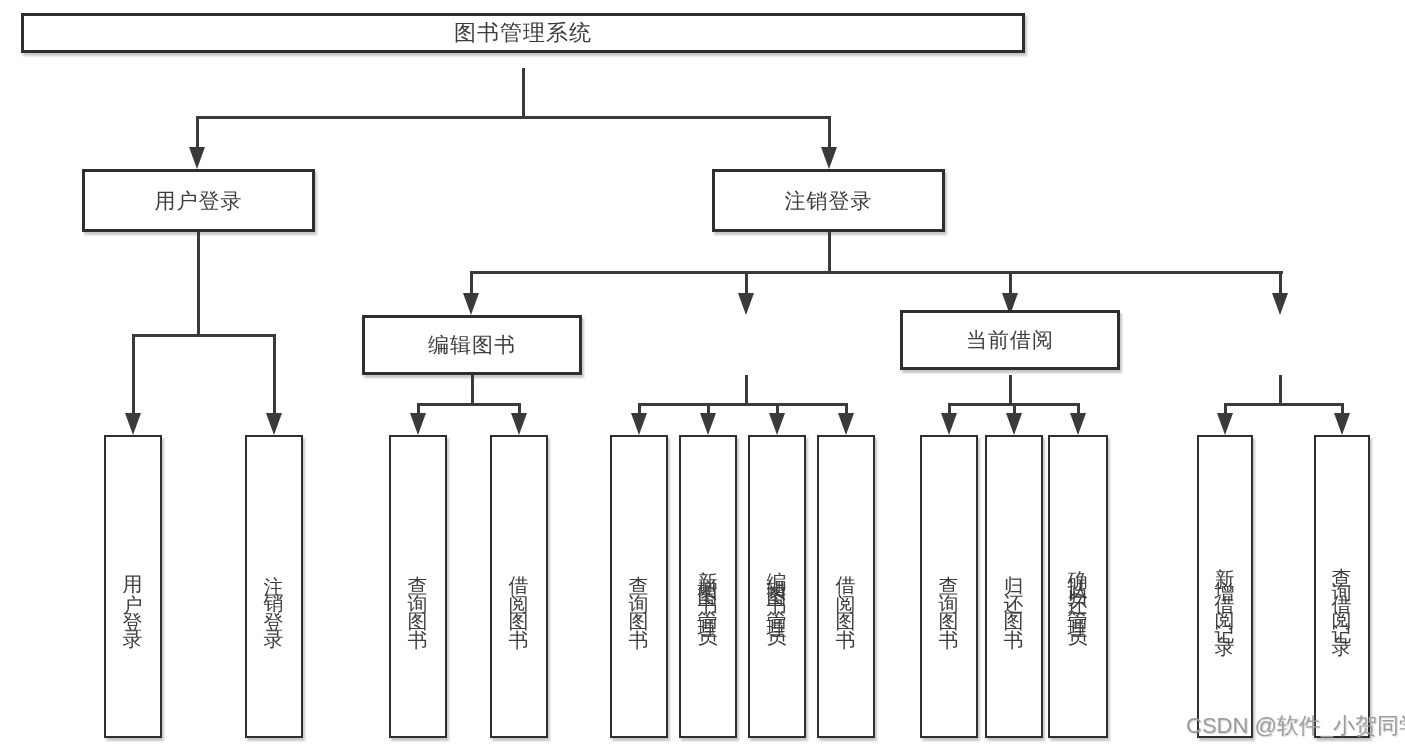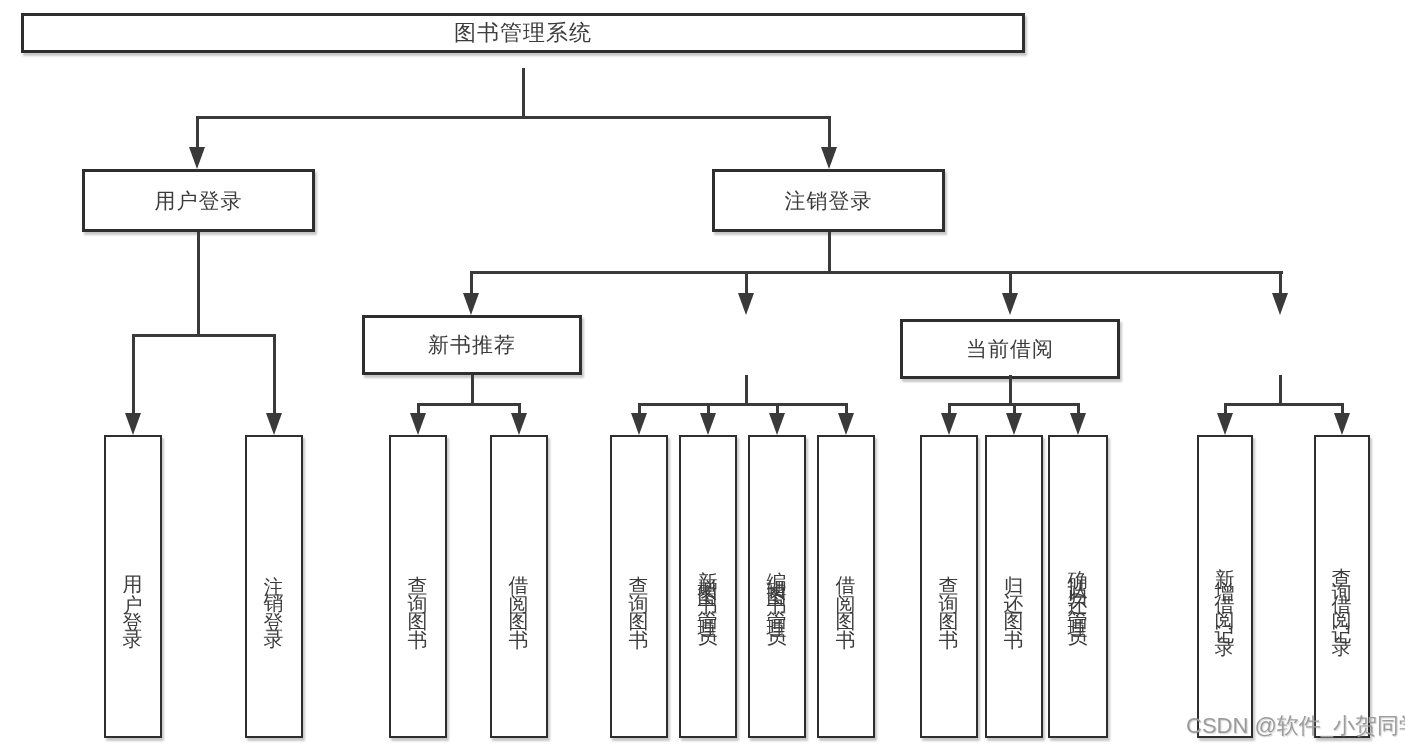--- a/index.html
+++ b/index.html
@@ -70,23 +70,23 @@
   <div class="line" style="left:469.5px; top:271px; width:3px; height:24px;"></div>
   <div class="arrow" style="left:463px; top:293px;"></div>
   <div class="line" style="left:744.5px; top:271px; width:3px; height:24px;"></div>
   <div class="arrow" style="left:738px; top:293px;"></div>
   <div class="line" style="left:1008.5px; top:271px; width:3px; height:24px;"></div>
   <div class="arrow" style="left:1002px; top:293px;"></div>
   <div class="line" style="left:1278.5px; top:271px; width:3px; height:24px;"></div>
   <div class="arrow" style="left:1272px; top:293px;"></div>
 
   <div class="box" style="left:362px; top:315px; width:220px; height:60px;">
-    <span class="h-label">新书推荐</span>
+    <span class="h-label">编辑图书</span>
   </div>
-  <div class="box" style="left:900px; top:319px; width:220px; height:60px;">
+  <div class="box" style="left:900px; top:310px; width:220px; height:60px;">
     <span class="h-label">当前借阅</span>
   </div>
 
   <div class="line" style="left:470.5px; top:375px; width:3px; height:31px;"></div>
   <div class="line" style="left:416.5px; top:403px; width:104px; height:3px;"></div>
   <div class="line" style="left:416.5px; top:403px; width:3px; height:12px;"></div>
   <div class="arrow" style="left:410px; top:413px;"></div>
   <div class="line" style="left:517.5px; top:403px; width:3px; height:12px;"></div>
   <div class="arrow" style="left:511px; top:413px;"></div>
 

